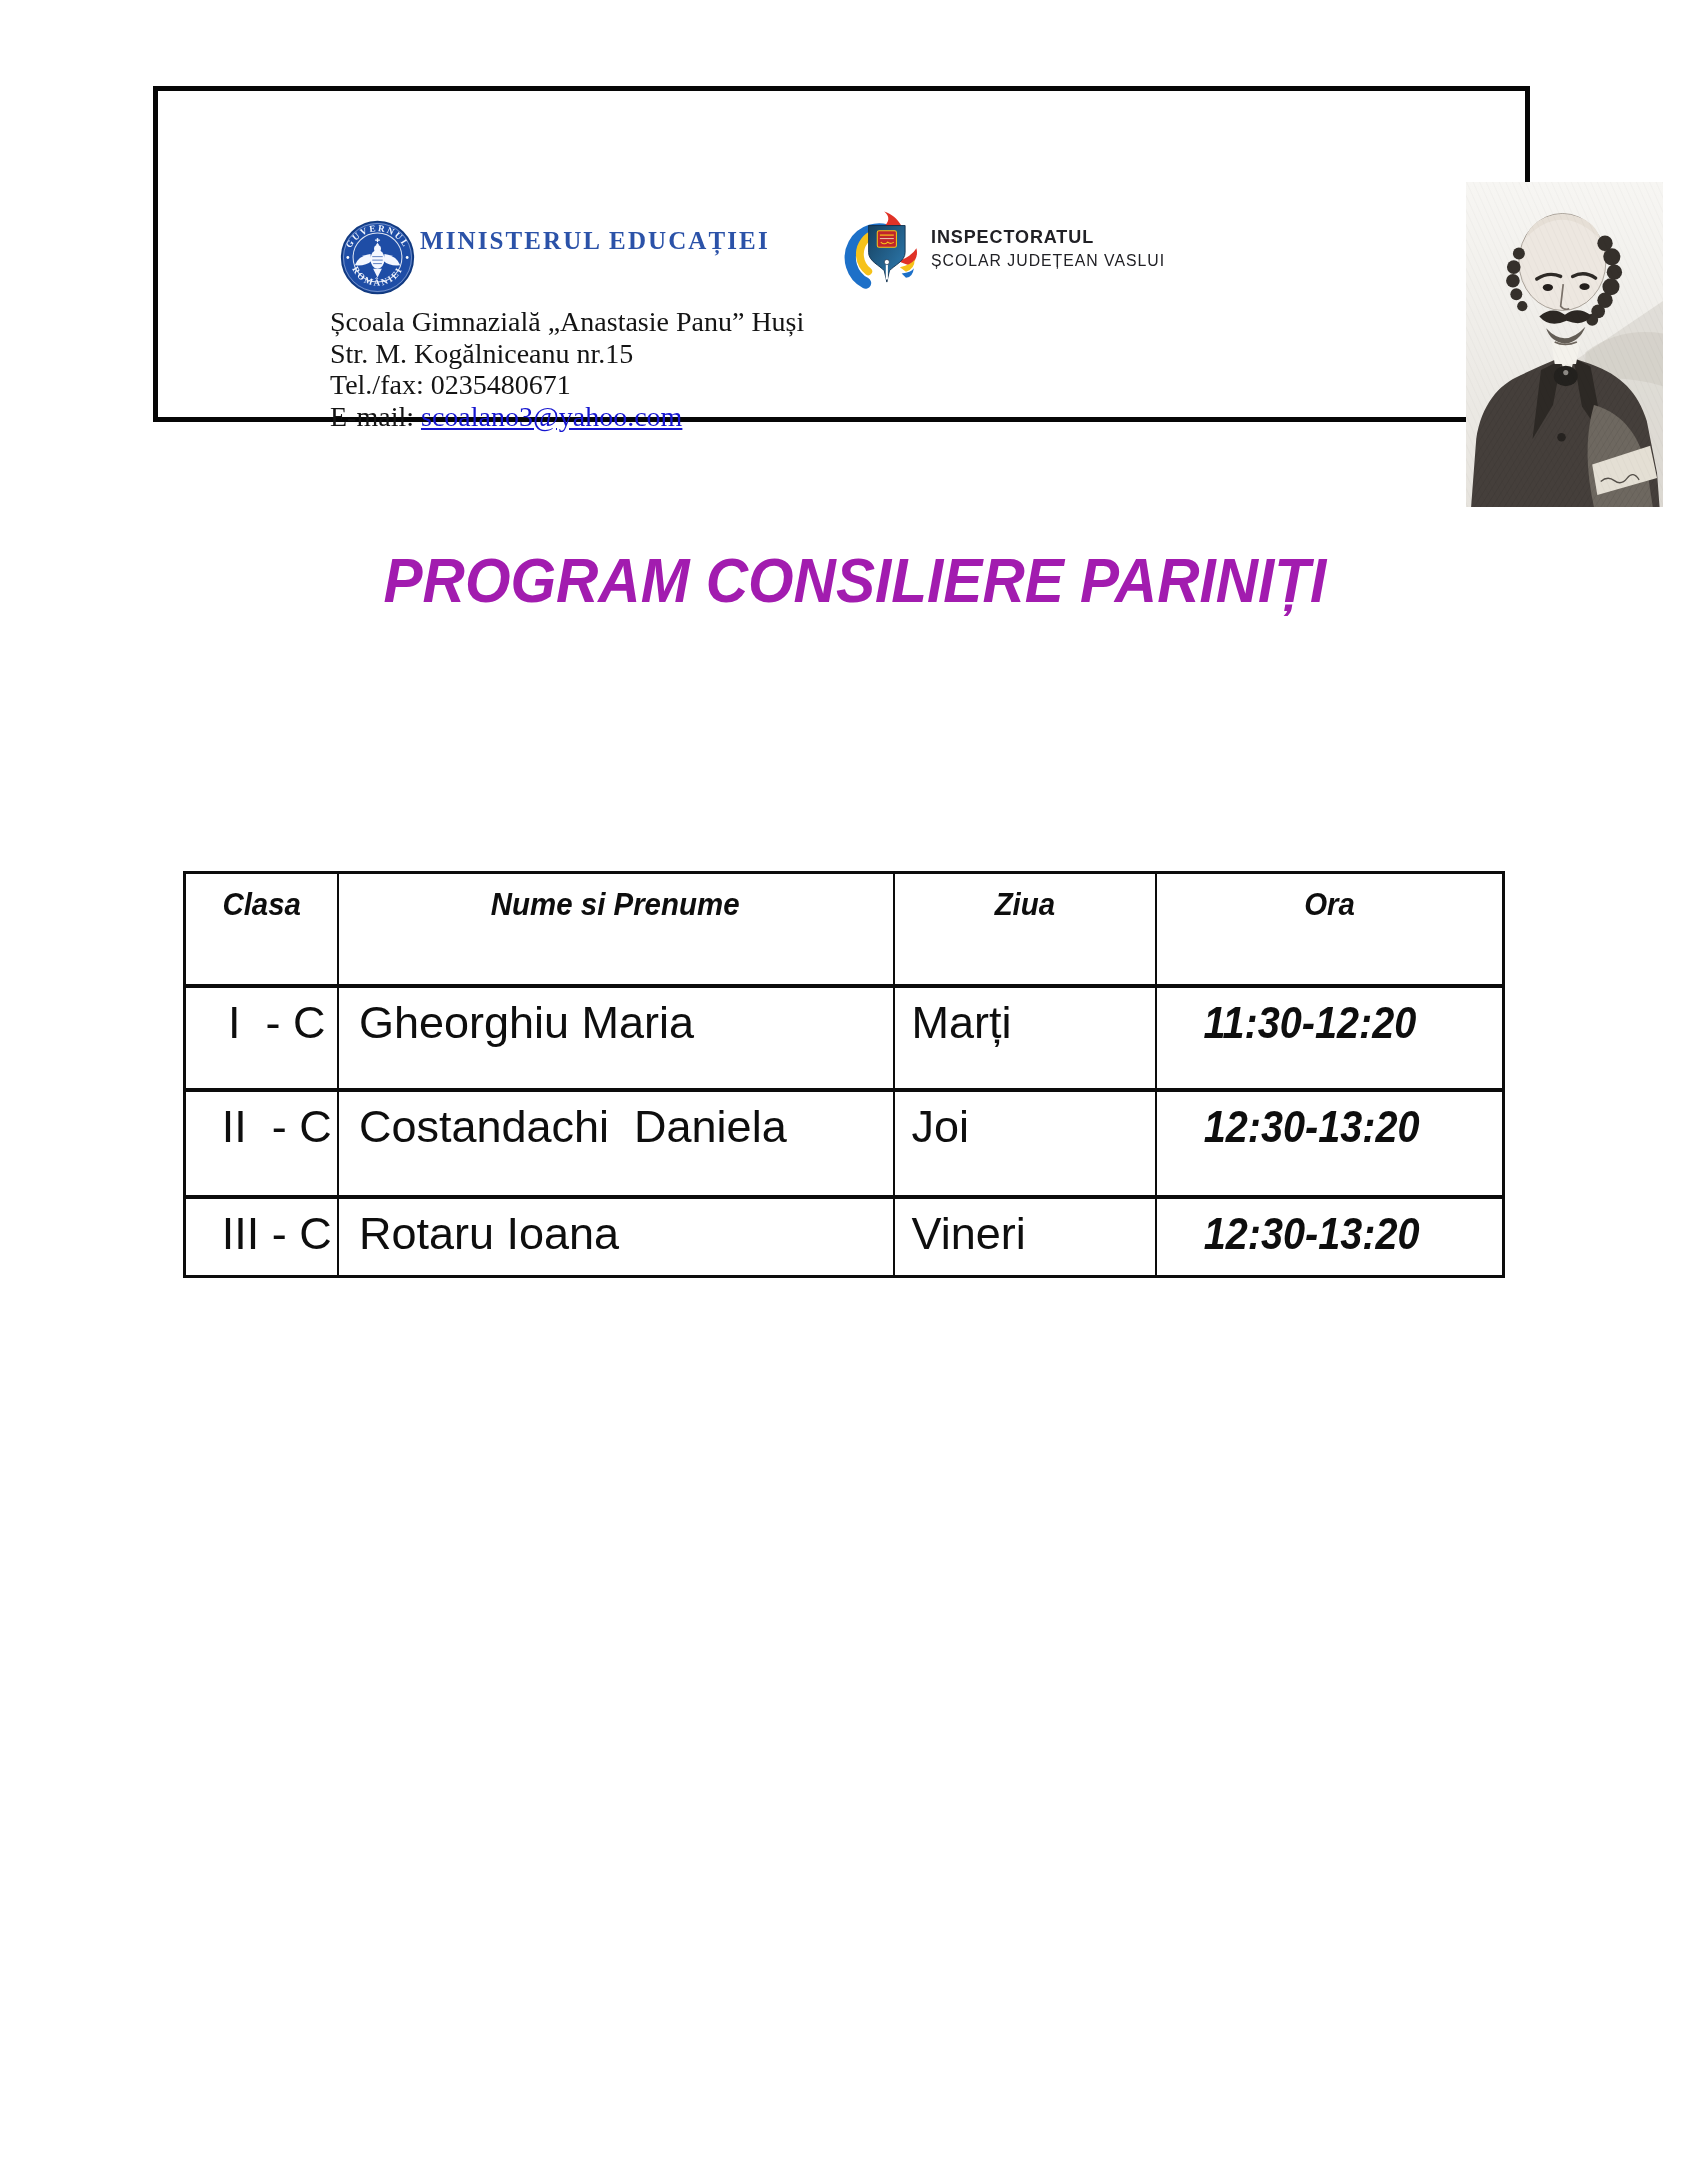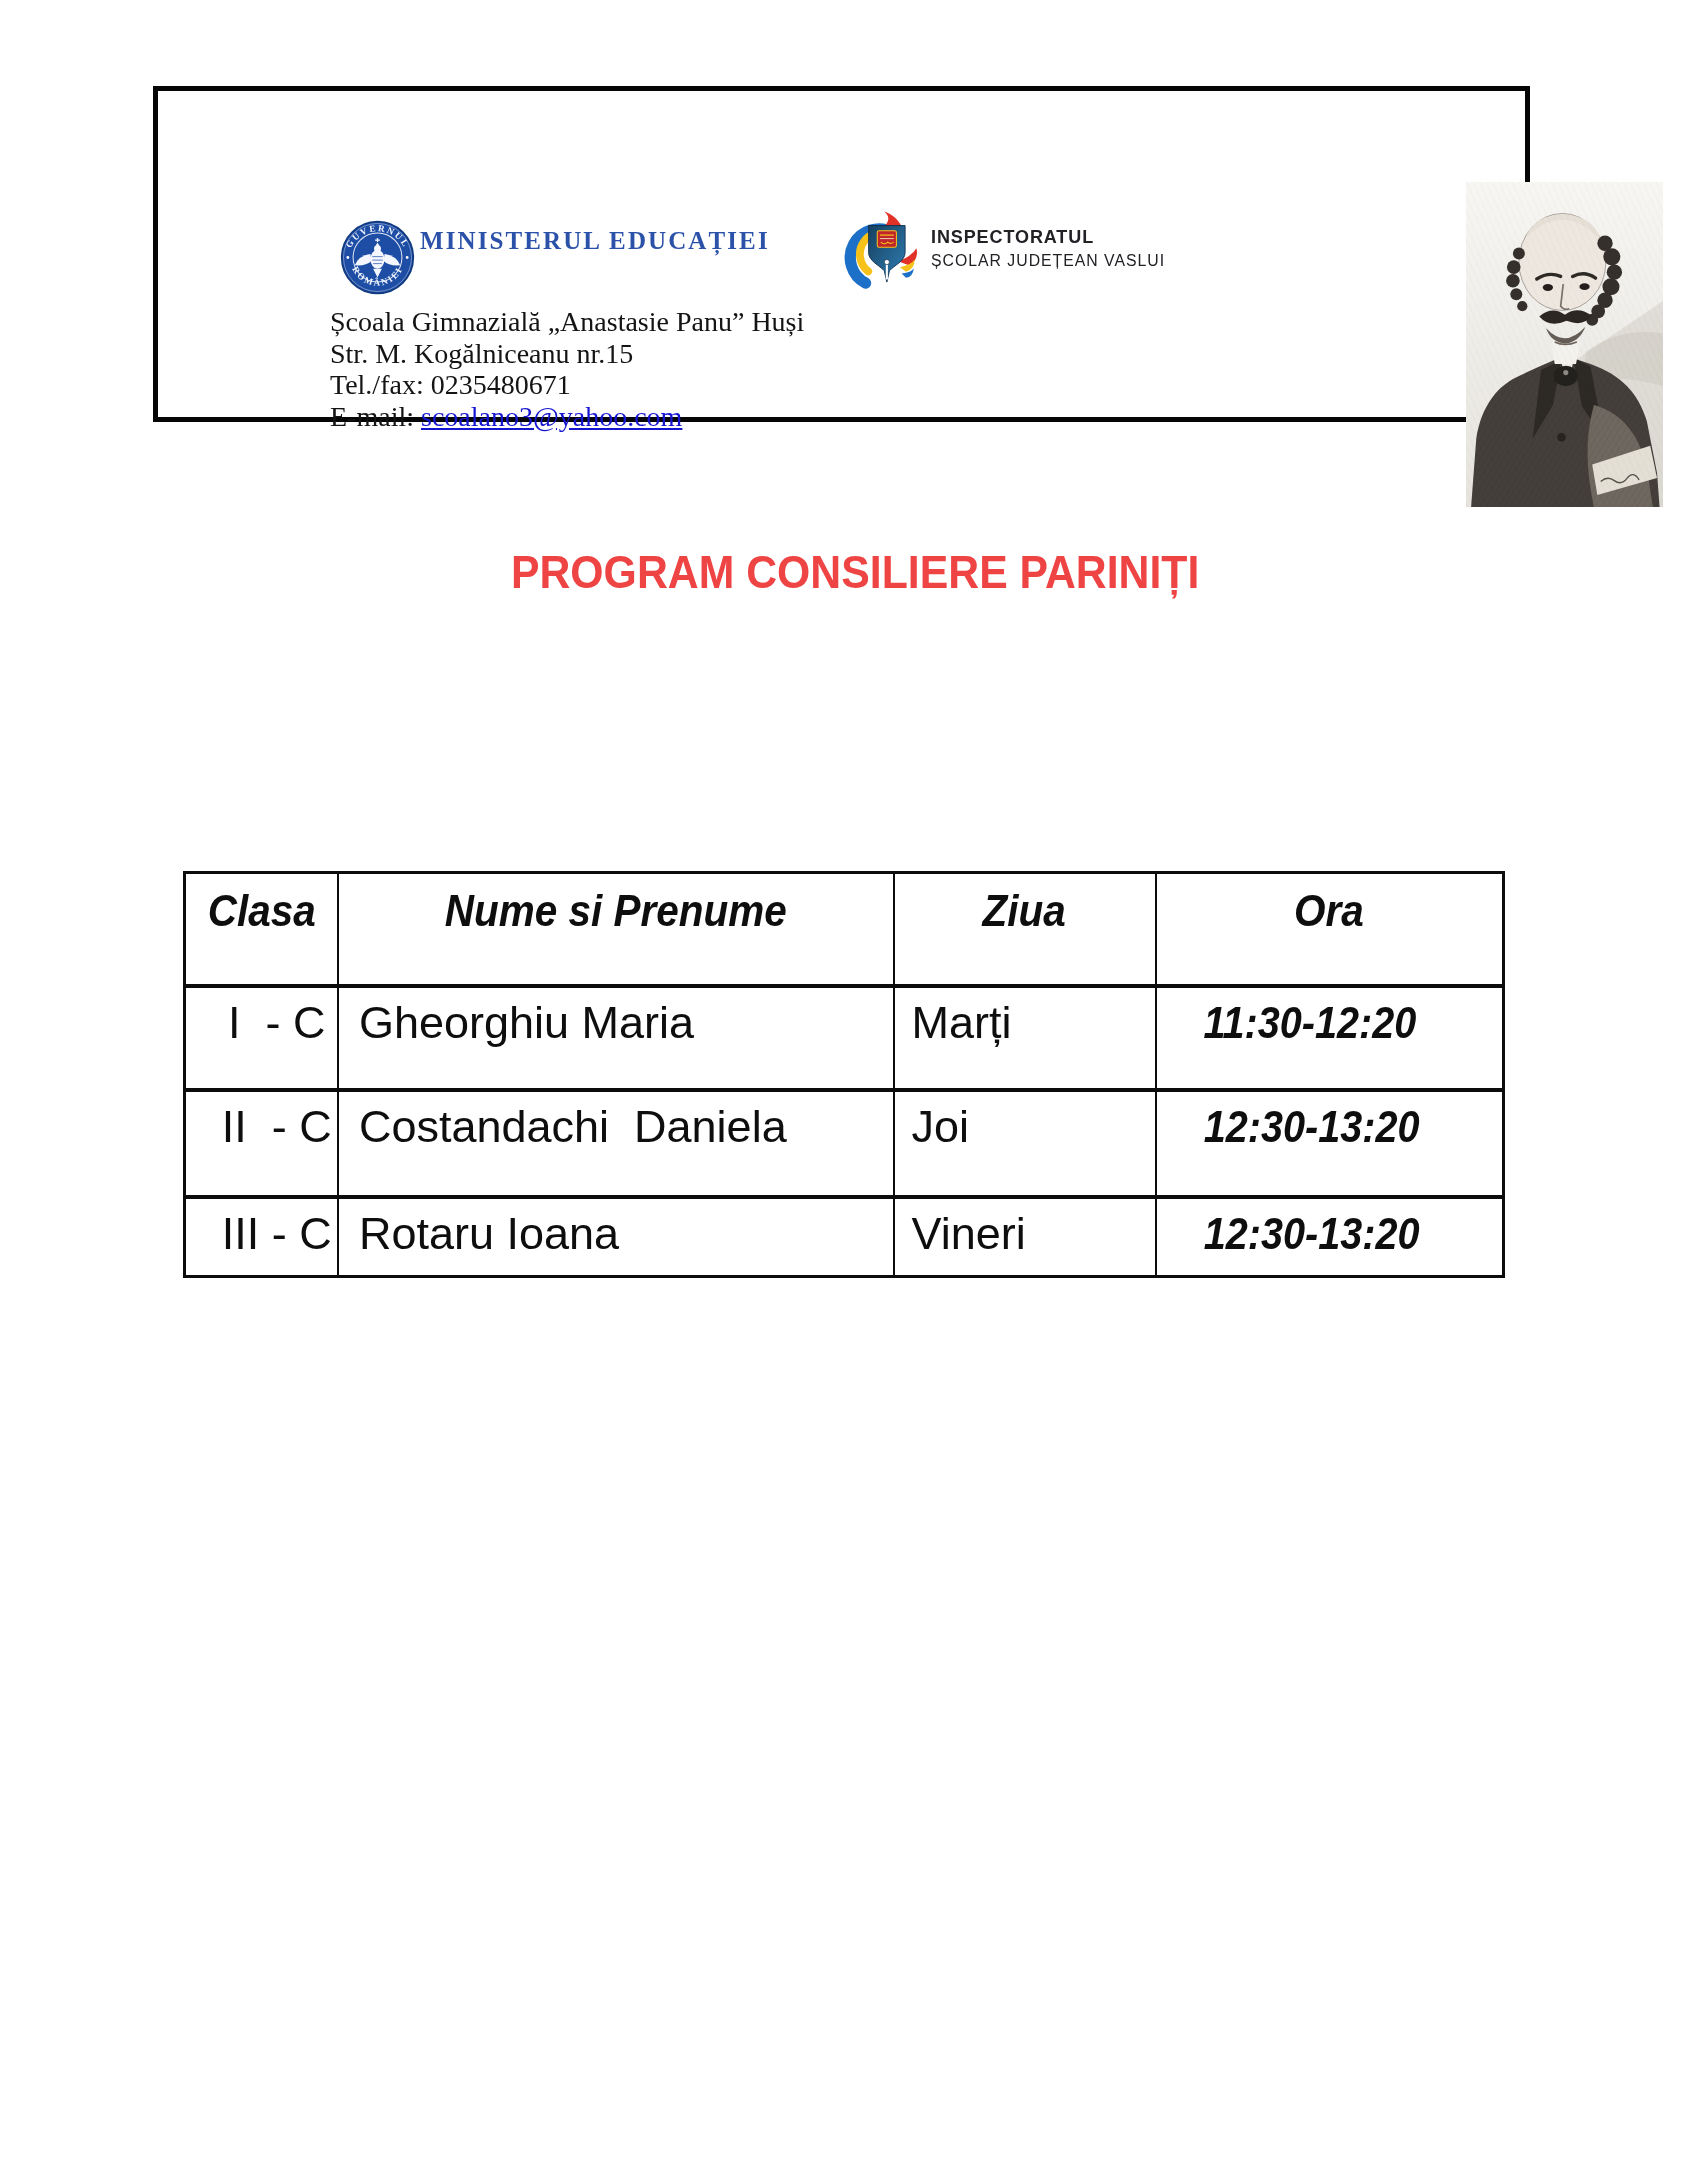--- a/index.html
+++ b/index.html
@@ -30,42 +30,42 @@
     position:absolute;left:172px;top:215px;
     font-family:"Liberation Serif",serif;font-size:28px;color:#141414;line-height:31.5px;
     white-space:nowrap;
   }
   .school-info .line{display:block;}
   .email-link{color:#1515cf;text-decoration:underline;text-align:center;}
   .portrait{position:absolute;left:1308px;top:91px;width:197px;height:325px;}
   
   .doc-title{
     position:absolute;left:25.6px;top:549px;width:1659px;text-align:center;
-    font-weight:bold;font-size:46px;color:#ef4444;line-height:1;
+    font-weight:bold;font-style:italic;font-size:63px;color:#a21caf;line-height:1;
     white-space:nowrap;
   }
   .doc-title .cond-t{display:inline-block;transform:scaleX(0.93);transform-origin:50% 50%;}
   
   .schedule-table{
     position:absolute;left:183px;top:871px;width:1319px;
     border-collapse:collapse;table-layout:fixed;
     border:3.4px solid #0c0c0c;background:#ffffff;
   }
   .schedule-table col.c1{width:153px;}
   .schedule-table col.c2{width:556px;}
   .schedule-table col.c3{width:262px;}
   .schedule-table col.c4{width:348px;}
   .schedule-table th,.schedule-table td{
     border:2.6px solid #0c0c0c;
     vertical-align:top;box-sizing:border-box;
     color:#0e0e0e;overflow:hidden;
   }
   .schedule-table th{
     height:113px;padding-top:13.6px;
-    font-size:44px;font-weight:bold;font-style:italic;text-align:center;line-height:1.05;
+    font-size:32px;font-weight:bold;font-style:italic;text-align:center;line-height:1.05;
   }
   .schedule-table th .cond{display:inline-block;transform:scaleX(0.92);transform-origin:50% 50%;}
   .schedule-table tr.data-row td{border-top:4.3px solid #0c0c0c;}
   .schedule-table td{height:104px;padding-top:10.2px;font-size:45px;line-height:1.1;padding-left:32px;}
   tr.row-2 td{height:107px;}
   tr.row-3 td{height:80px;}
   td.col-clasa{text-align:center;white-space:pre;}
   td.col-nume{text-align:left;padding-left:20.4px;white-space:pre;}
   td.col-ziua{text-align:left;padding-left:17px;}
   td.col-ora{text-align:left;font-weight:bold;font-style:italic;}

